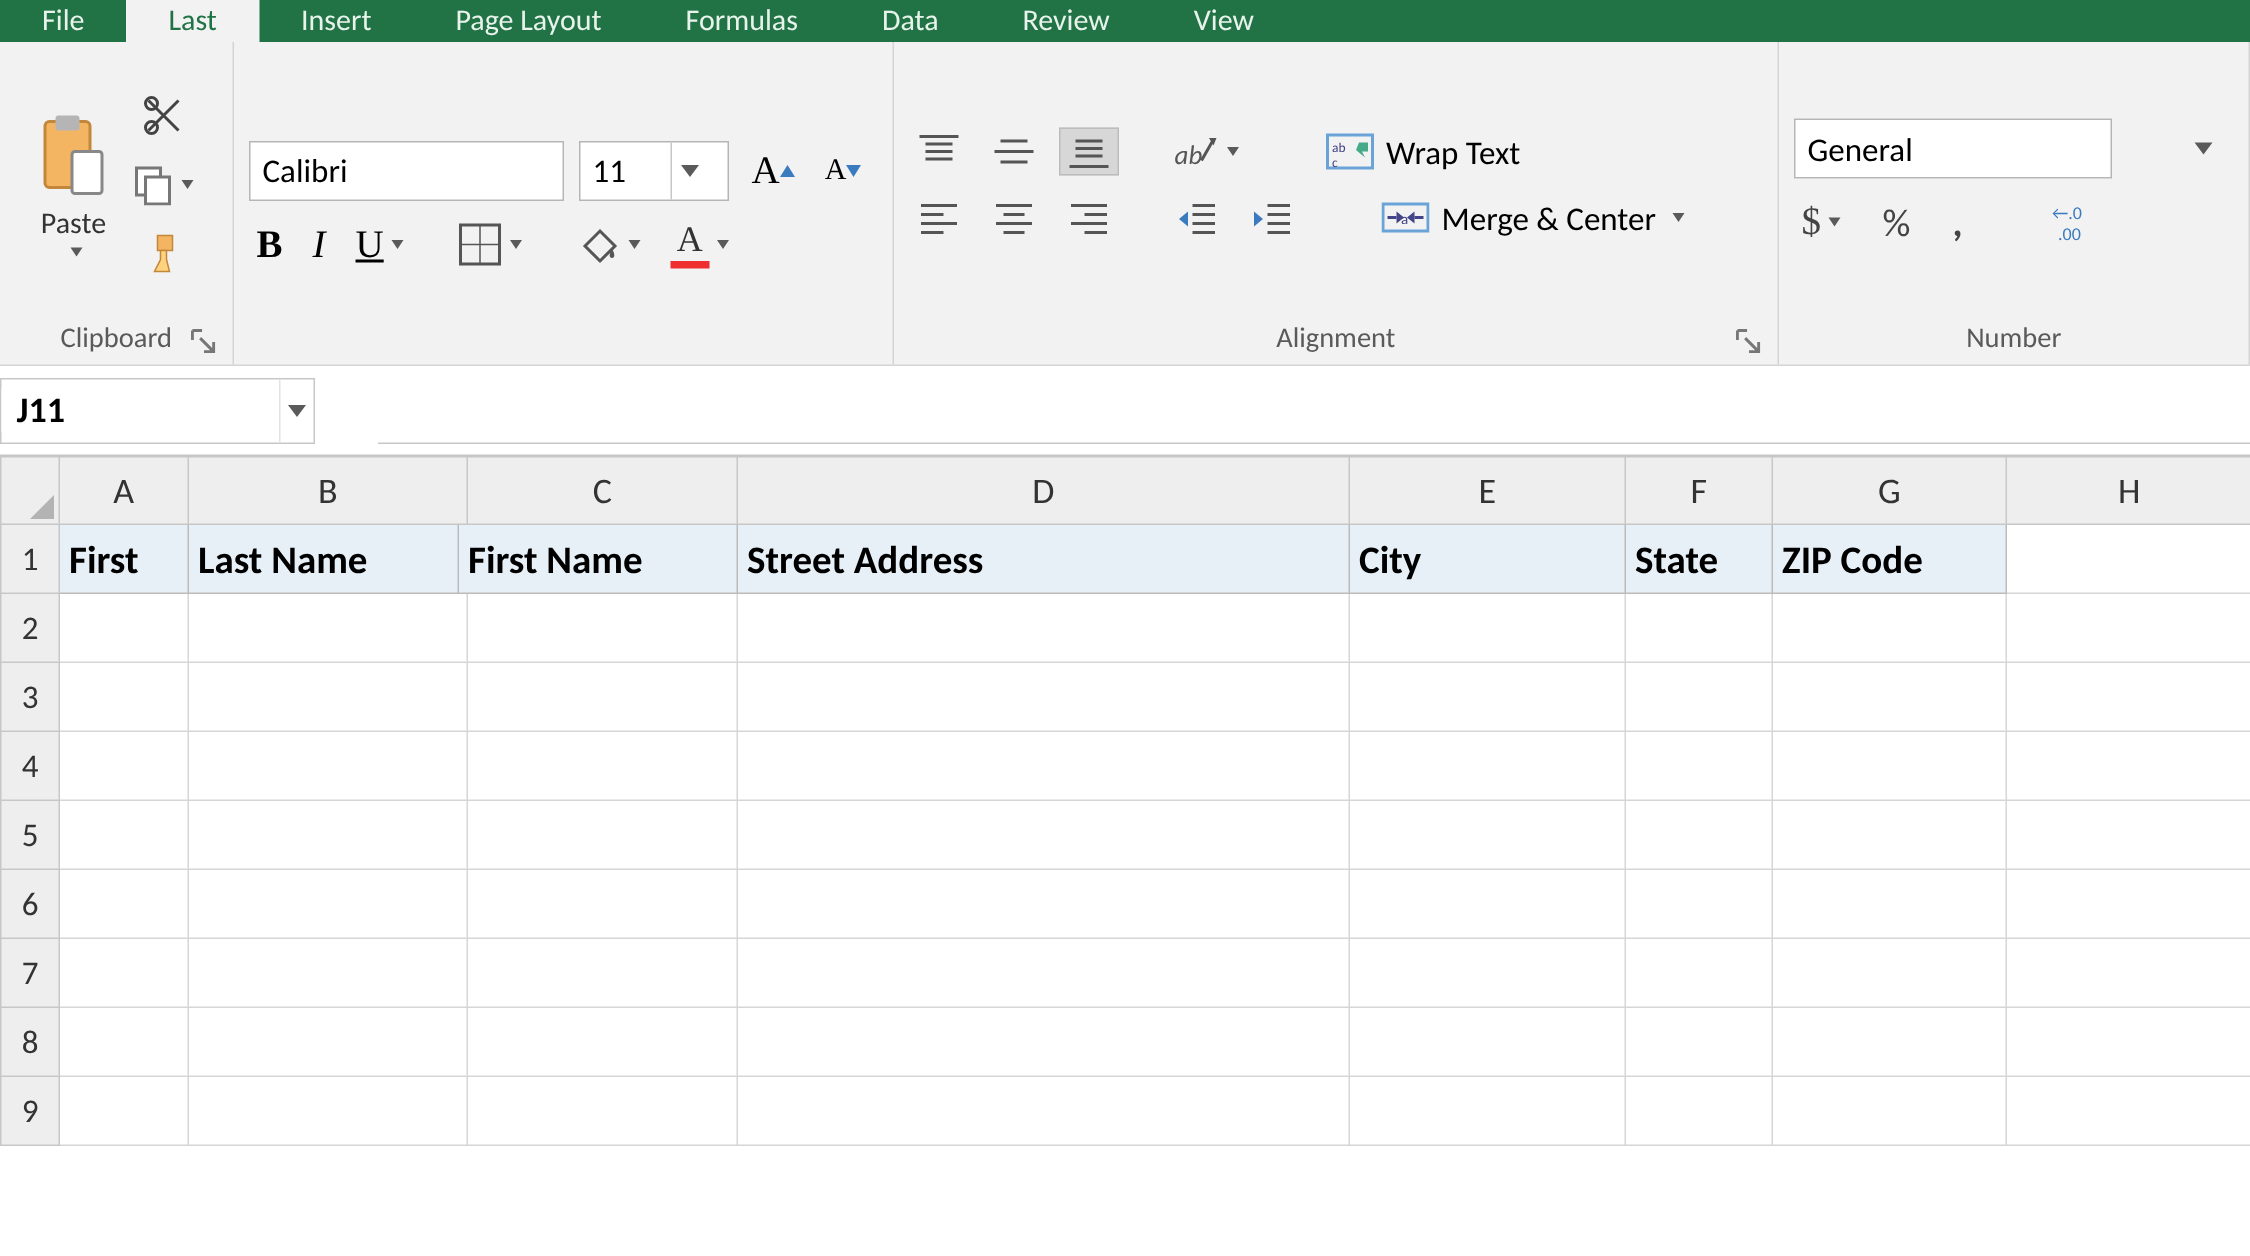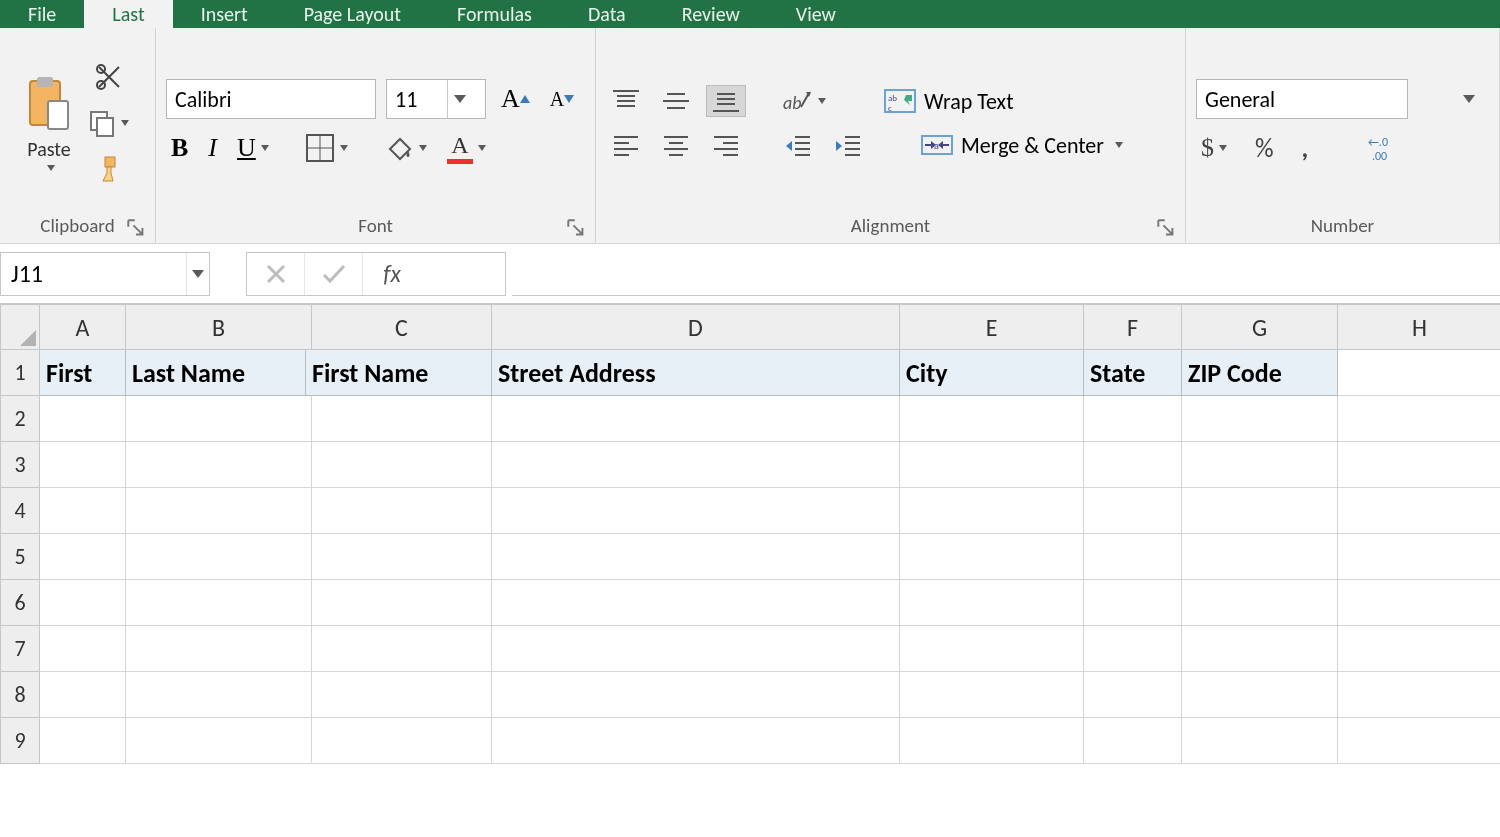--- a/index.html
+++ b/index.html
@@ -25,21 +25,21 @@
 .tri { width:0; height:0; border-left:6px solid transparent; border-right:6px solid transparent; border-top:8px solid #5a5a5a; }
 .tri-sm { width:0; height:0; border-left:4px solid transparent; border-right:4px solid transparent; border-top:6px solid #5a5a5a; display:inline-block; margin-left:3px; }
 .spl { display:flex; align-items:center; gap:2px; }
 
 .big-paste { display:flex; flex-direction:column; align-items:center; gap:4px; }
 .big-paste .lbl { font-size:20px; color:#333; }
 
 
 .fbar { display:flex; align-items:center; height:60px; border-bottom:1px solid #c7c7c7; background:#fff; }
 .namebox { width:210px; border:1px solid #c7c7c7; background:#fff; display:flex; align-items:center; height:44px; margin:4px 6px 4px 0; }
-.namebox input { border:0; outline:0; font-size:24px; padding:0 10px; width:100%; }
+.namebox input { border:0; outline:0; font-size:24px; padding:0 10px; width:100%;font-weight:bold; }
 .namebox .dd { width:26px; height:100%; display:flex; align-items:center; justify-content:center; border-left:1px solid #e3e3e3; }
 .fxwrap { display:flex; align-items:center; border:1px solid #c7c7c7; height:44px; margin:4px 0; flex:0 0 260px; }
 .fx-btn { width:58px; height:100%; display:flex; align-items:center; justify-content:center; color:#b9b9b9; font-size:28px; border-right:1px solid #e6e6e6; }
 .fx-btn:last-child { border-right:0; color:#555; font-style:italic; font-family:"Times New Roman", serif; font-size:24px; }
 .formula-input { flex:1; border-bottom:1px solid #c7c7c7; height:44px; margin:4px 0 4px 6px; }
 
 
 .grid { display:flex; }
 .corner { width:40px; height:46px; background:#eee; border:1px solid #c7c7c7; position:relative; }
 .corner::after { content:""; position:absolute; right:3px; bottom:3px; width:0; height:0; border-left:16px solid transparent; border-bottom:16px solid #b3b3b3; }
@@ -170,25 +170,20 @@
         </div>
         <div class="btn spl">
           <div style="display:flex;flex-direction:column;align-items:center;">
               <span style="font-size:24px;font-family:serif;color:#333;">A</span>
               <div style="width:26px;height:5px;background:#ef2f2f;"></div>
             </div>
           <span class="tri-sm"></span>
         </div>
       </div>
     </div>
-    <div class="group-label"><span>Font</span>
-      <svg class="dlaunch" width="14" height="14" viewBox="0 0 14 14">
-          <path fill="none" stroke="#777" stroke-width="1.5" d="M1 1h5M1 1v5M5 5l7 7M12 7v5h-5"></path>
-        </svg>
-    </div>
   </div>
 
   <div class="group" style="width:590px">
     <div class="group-body">
       <div class="row">
         <div class="btn">
             <svg width="30" height="26">
               <line x1="2" y1="3" x2="28" y2="3" stroke="#555" stroke-width="2"></line>
               <g stroke="#555" stroke-width="2">
                 <line x1="6" y1="8" x2="24" y2="8"></line>
@@ -345,35 +340,20 @@
 </div>
 
 <div class="fbar">
   <div class="namebox">
     <input value="J11" style="">
     <div class="dd">
         <div class="tri"></div>
       </div>
   </div>
   <div style="width:30px"></div>
-  <div class="fxwrap">
-    <div class="fx-btn">
-       <svg width="22" height="22" viewBox="0 0 22 22">
-          <path d="M3 3l16 16M19 3L3 19" stroke="#bcbcbc" stroke-width="3"></path>
-        </svg>
-    </div>
-    <div class="fx-btn">
-       <svg width="26" height="22" viewBox="0 0 26 22">
-          <path d="M3 12l6 6L23 3" stroke="#bcbcbc" stroke-width="3" fill="none"></path>
-        </svg>
-    </div>
-    <div class="fx-btn">
-        <span>fx</span>
-      </div>
-  </div>
   <div class="formula-input"></div>
 </div>
 
 <div class="grid">
   <div>
     <div class="corner"></div>
     <div class="rowhdrs" id="rowhdrs">
         <div class="rh">1</div>
         <div class="rh">2</div>
         <div class="rh">3</div>

